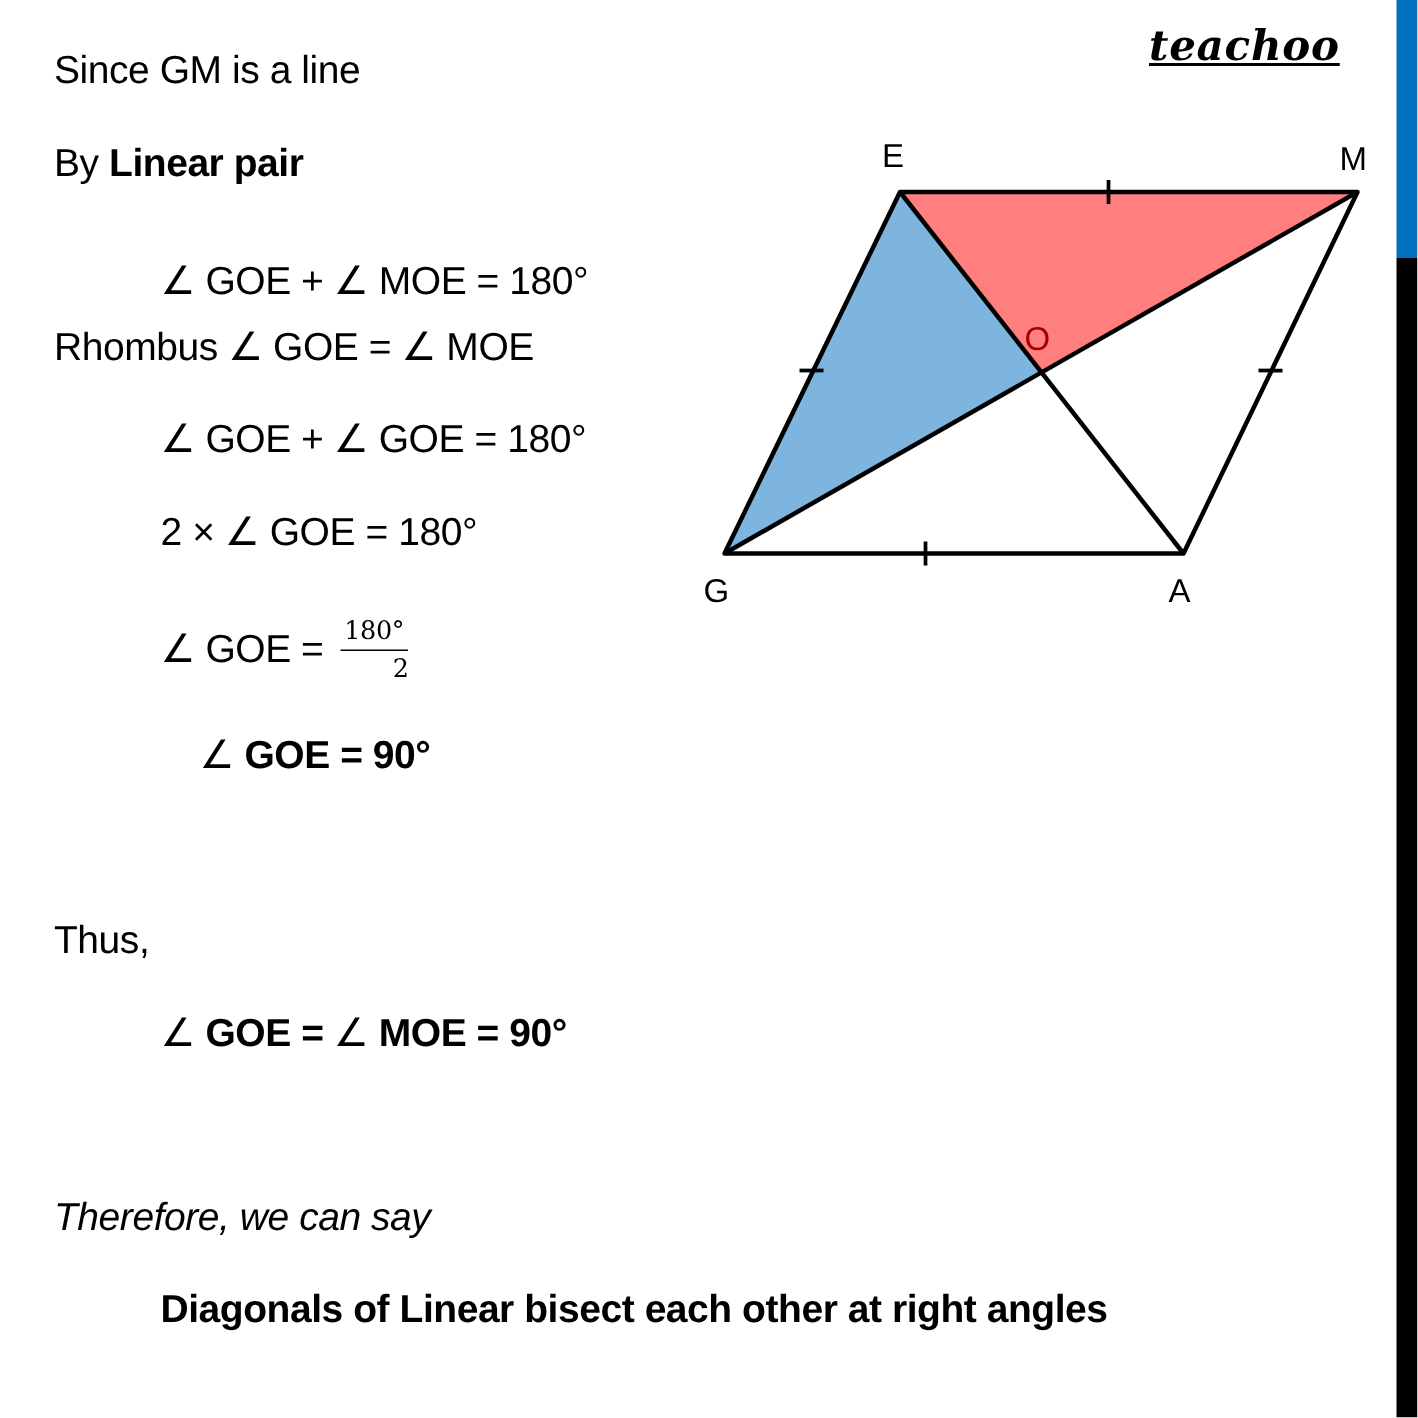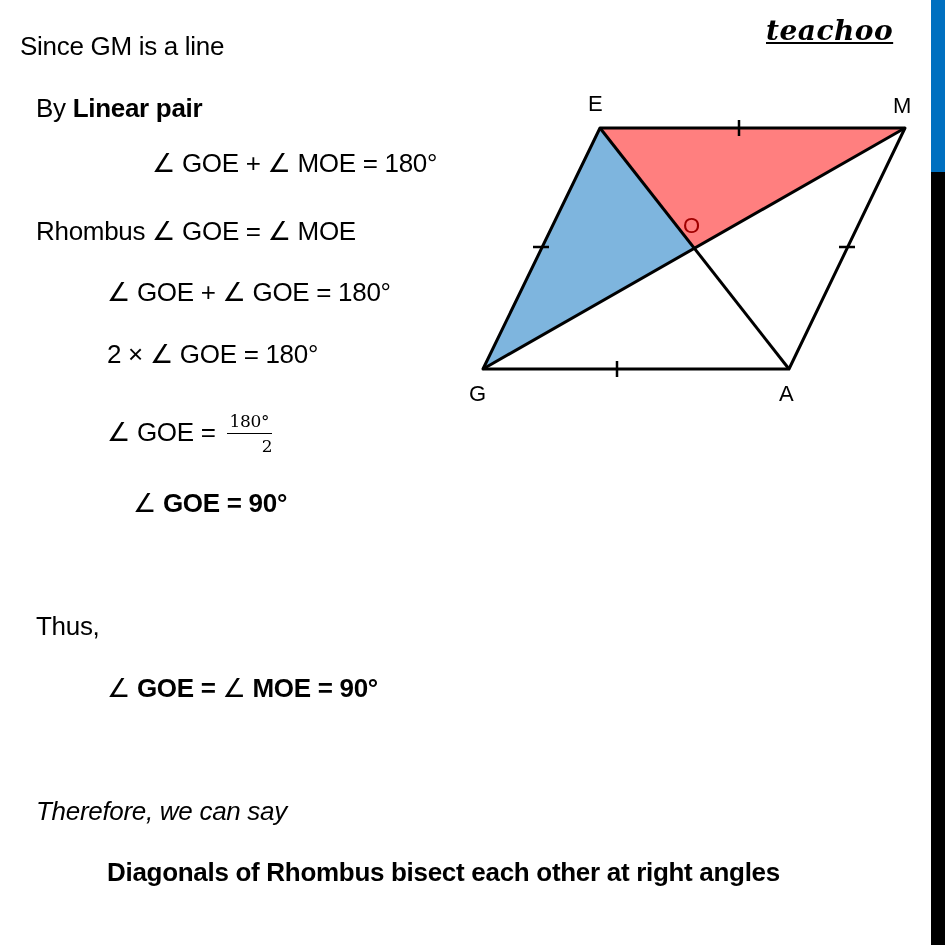--- a/index.html
+++ b/index.html
@@ -19,47 +19,47 @@
   .lbl { font-family: "Liberation Sans", sans-serif; font-size: 22px; }
 </style>
 </head>
 <body>
 
 <div class="sidebar-blue"></div>
 <div class="sidebar-black"></div>
 
 <div class="logo">teachoo</div>
 
-<div class="line" style="left:20px;top:30px;">Since GM is a line</div>
+<div class="line" style="left:36px;top:30px;">Since GM is a line</div>
 
 <div class="line" style="left:36px;top:92px;">
   <span>By </span><span class="b">Linear pair</span>
 </div>
 
-<div class="line" style="left:107px;top:147px;margin-left:45px;">∠ GOE + ∠ MOE = 180°</div>
+<div class="line" style="left:107px;top:171px;">∠ GOE + ∠ MOE = 180°</div>
 <div class="line" style="left:36px;top:215px;">Rhombus ∠ GOE = ∠ MOE</div>
 <div class="line" style="left:107px;top:276px;">∠ GOE + ∠ GOE = 180°</div>
 <div class="line" style="left:107px;top:338px;">2 × ∠ GOE = 180°</div>
 
 <div class="line" style="left:107px;top:402px;line-height:60px;">
   <span>∠ GOE = </span><span class="frac"><span class="num">180°</span><span class="den">2</span></span>
 </div>
 
 <div class="line" style="left:107px;top:487px;margin-left:26px;">
   <span>∠ </span><span class="b">GOE = 90°</span>
 </div>
 
 <div class="line" style="left:36px;top:610px;">Thus,</div>
 
 <div class="line" style="left:107px;top:672px;">
   <span>∠ </span><span class="b">GOE = </span><span>∠ </span><span class="b">MOE = 90°</span>
 </div>
 
 <div class="line" style="left:36px;top:795px;font-style:italic;">Therefore, we can say</div>
-<div class="line b" style="left:107px;top:856px;">Diagonals of Rhombus bisect each other at right angles</div>
+<div class="line b" style="left:107px;top:856px;">Diagonals of Linear bisect each other at right angles</div>
 
 <svg width="945" height="945">
   <polygon points="600,128 905,128 695,249" fill="#FF7F7F"></polygon>
   <polygon points="600,128 695,249 483,369" fill="#7EB5DE"></polygon>
   <g stroke="#000" stroke-width="3" fill="none" stroke-linejoin="round">
     <polygon points="600,128 905,128 789,369 483,369"></polygon>
     <line x1="483" y1="369" x2="905" y2="128"></line>
     <line x1="600" y1="128" x2="789" y2="369"></line>
   </g>
   <g stroke="#000" stroke-width="2.5">

